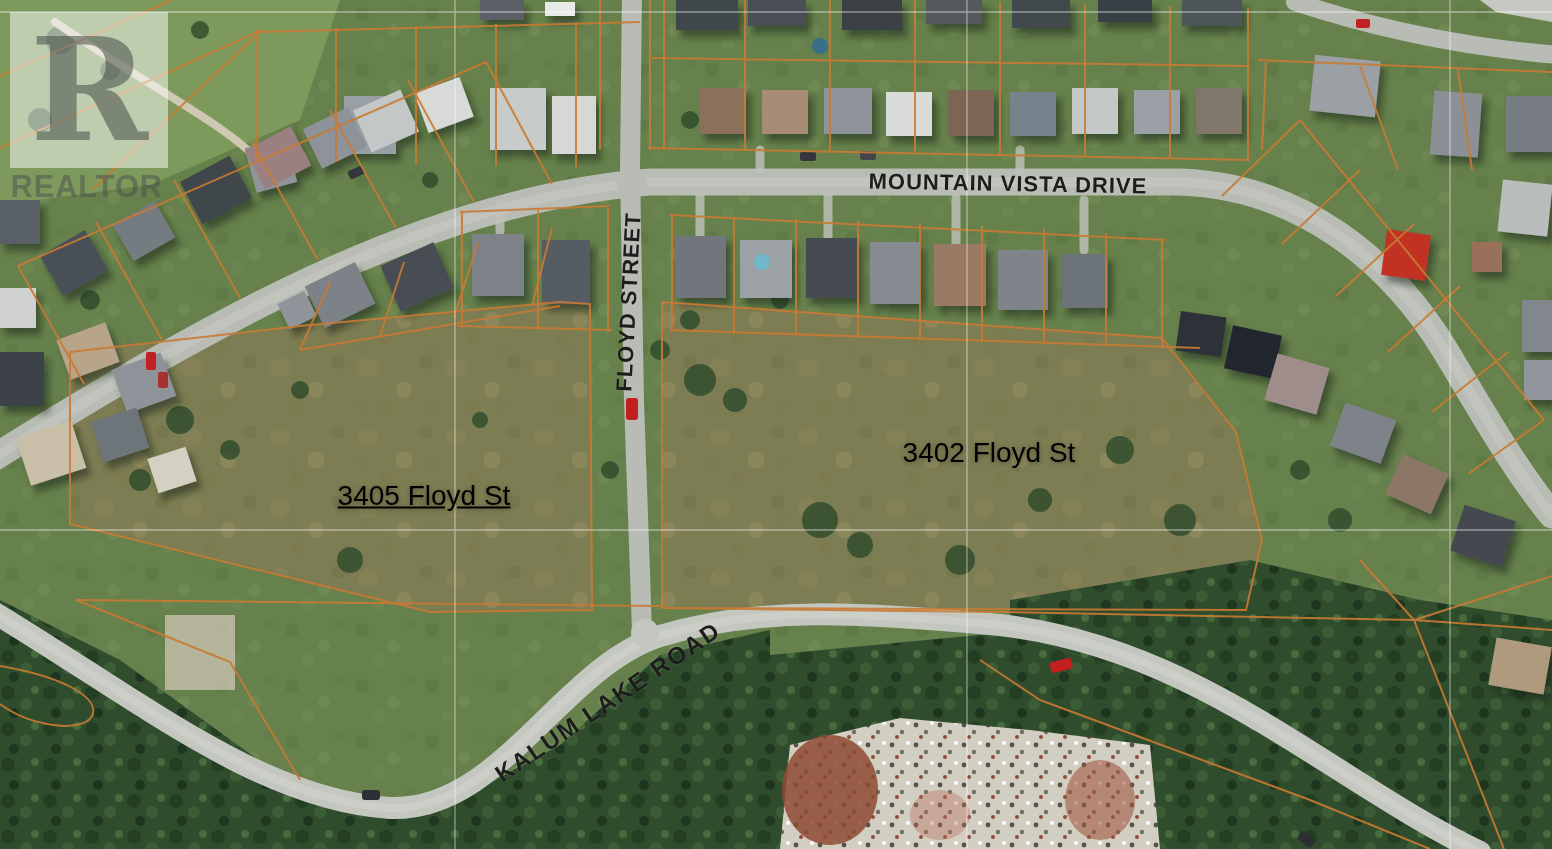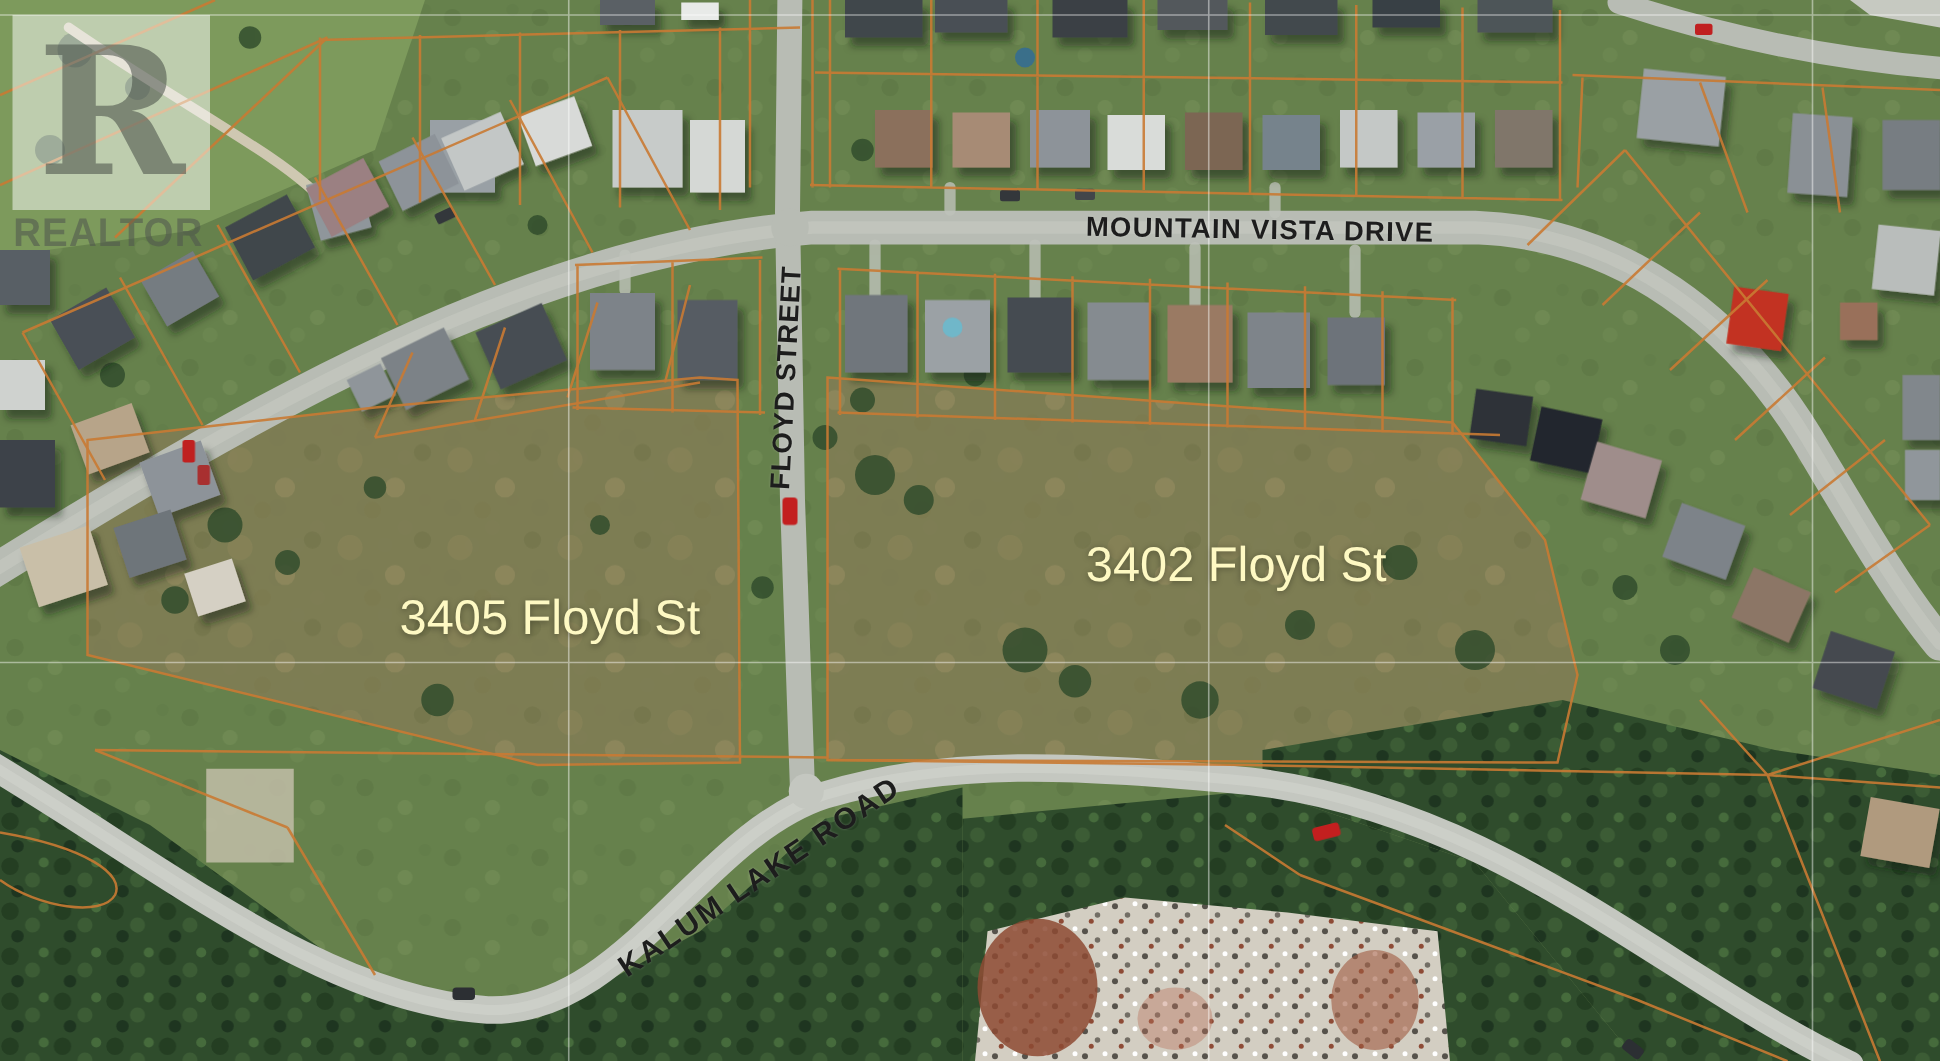--- a/index.html
+++ b/index.html
@@ -3,21 +3,21 @@
 <meta charset="utf-8">
 <style>
   html,body{margin:0;padding:0;background:#1a1f18;}
   .stage{position:relative;width:1552px;height:849px;overflow:hidden;
          font-family:"Liberation Sans",sans-serif;background:#66814c;}
   .stage svg{position:absolute;left:0;top:0;}
   .label{position:absolute;white-space:nowrap;pointer-events:none;}
   .street-label{color:#1d1d1d;font-weight:600;font-size:22px;letter-spacing:1px;
                 text-shadow:0 0 2px rgba(255,255,255,0.25);}
   .kalum{font-size:24px;letter-spacing:2px;}
-  .parcel-label{color:#fef9c3;font-weight:400;font-size:39px;line-height:45px;
+  .parcel-label{color:#000000;font-weight:400;font-size:28px;line-height:45px;
                 text-align:center;text-shadow:0 1px 5px rgba(0,0,0,0.35);}
   .wm-box{position:absolute;left:10px;top:12px;width:158px;height:156px;
           background:rgba(255,255,255,0.5);display:flex;align-items:center;justify-content:center;}
   .wm-r{font-family:"DejaVu Serif",serif;font-weight:bold;font-size:142px;line-height:150px;
         color:rgba(70,76,70,0.55);}
   .wm-text{position:absolute;left:8px;top:168px;width:164px;text-align:center;
            font-weight:bold;font-size:32px;letter-spacing:1px;color:rgba(78,84,78,0.55);
            transform:scaleX(0.96);transform-origin:left;}
 </style>
 </head>
@@ -252,21 +252,21 @@
         <path d="M0,530 H1552"></path>
   </g>
 </svg>
 
 <div class="label street-label" style="left:1008px;top:184px;transform:translate(-50%,-50%) rotate(1deg);">MOUNTAIN VISTA DRIVE</div>
 
 <div class="label street-label" style="left:629px;top:302px;transform:translate(-50%,-50%) rotate(-87deg);">FLOYD STREET</div>
 
 <div class="label street-label kalum" style="left:608px;top:702px;transform:translate(-50%,-50%) rotate(-34deg);">KALUM LAKE ROAD</div>
 
-<div class="label parcel-label" style="left:440px;top:495px;transform:translate(-50%,-50%);">
+<div class="label parcel-label" style="left:424px;top:495px;transform:translate(-50%,-50%);text-decoration:underline;">
   <div>3405 Floyd St</div>
 </div>
 
 <div class="label parcel-label" style="left:989px;top:452px;transform:translate(-50%,-50%);">
   <div>3402 Floyd St</div>
 </div>
 
 <div class="wm-box">
   <div class="wm-r">R</div>
 </div>

